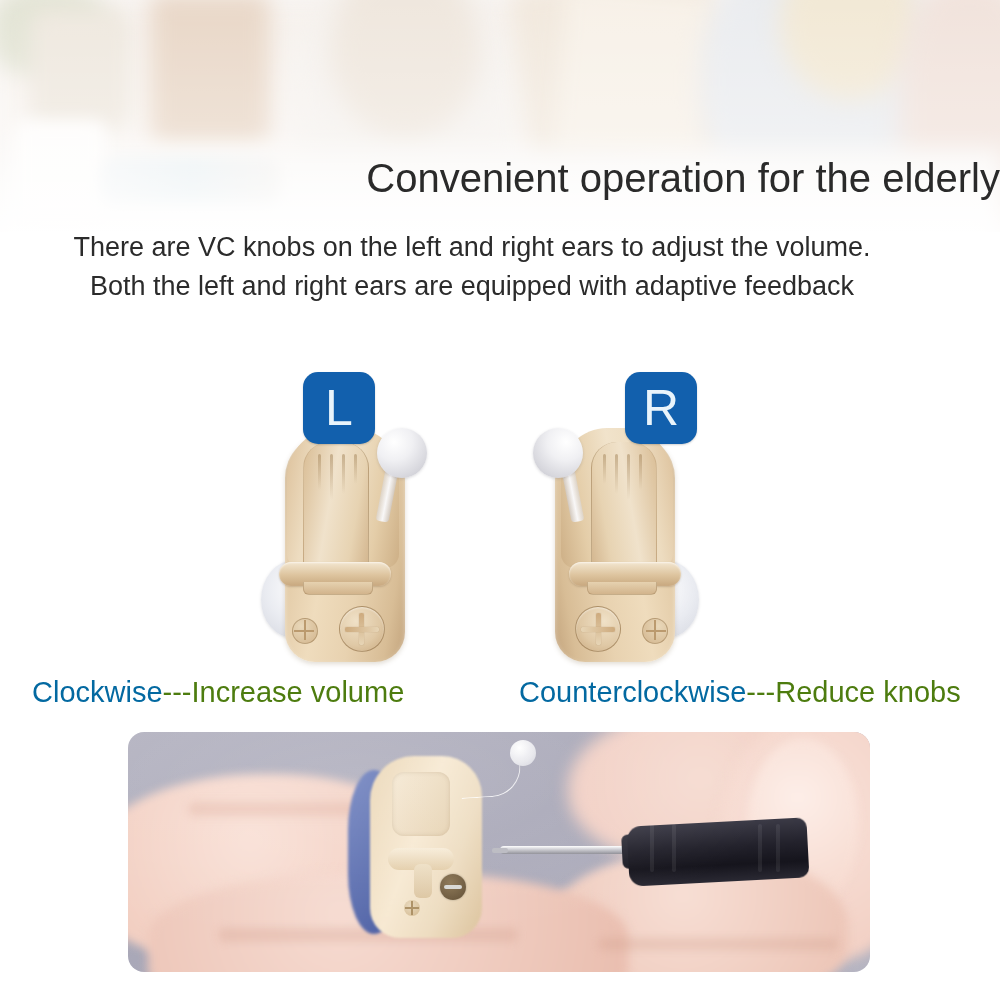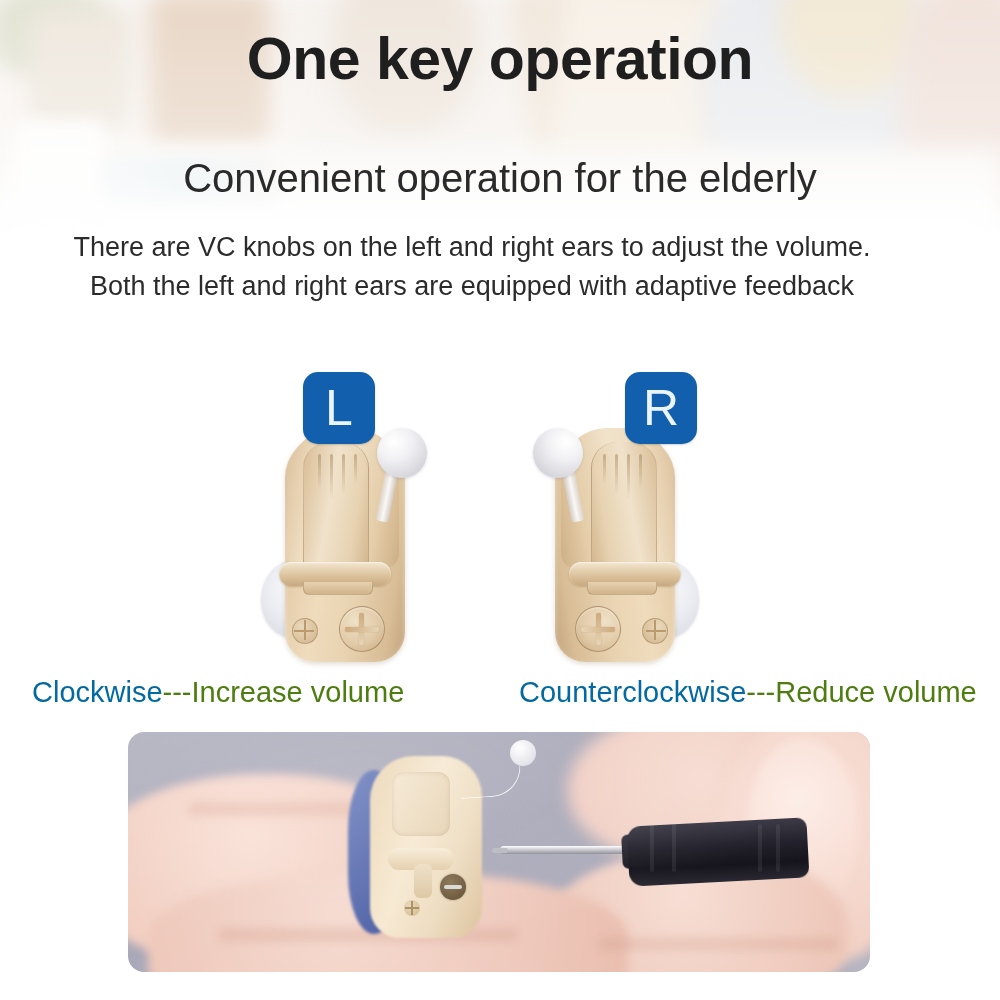--- a/index.html
+++ b/index.html
@@ -33,21 +33,21 @@
   .hp-p3{left:900px;top:-20px;width:140px;height:260px;border-radius:40%;background:#e7cfc3;filter:blur(13px);}
   .hp-table{left:0;top:150px;width:1000px;height:100px;border-radius:0;background:linear-gradient(180deg,#f3efeb,#ffffff);filter:blur(10px);}
   .hero-wash{position:absolute;inset:0;background:
       linear-gradient(180deg,rgba(255,255,255,.42) 0%,rgba(255,255,255,.56) 55%,rgba(255,255,255,.92) 100%);}
 
   .title{
     position:absolute;left:0;top:30px;width:1000px;text-align:center;
     font-size:59px;font-weight:bold;color:#1f1f1f;letter-spacing:-0.5px;line-height:1;
   }
   .subtitle{
-    position:absolute;left:0;top:158px;width:1000px;text-align:center;
+    position:absolute;left:0;top:158px;width:1000px;text-align:right;
     font-size:40px;font-weight:400;color:#2a2a2a;line-height:1;
   }
 
   
   .desc{
     position:absolute;left:0;top:228px;width:944px;text-align:center;
     font-size:27px;font-weight:400;color:#2b2b2b;line-height:1.46;
   }
 
   
@@ -232,21 +232,20 @@
       <div class="hp hp-p2"></div>
       <div class="hp hp-hair"></div>
       <div class="hp hp-p3"></div>
       <div class="hp hp-table"></div>
       <div class="hp hp-cup"></div>
       <div class="hp hp-pills"></div>
     </div>
     <div class="hero-wash"></div>
   </div>
 
-  <div class="title">One key operation</div>
   <div class="subtitle">Convenient operation for the elderly</div>
 
   <div class="desc">
     <div>There are VC knobs on the left and right ears to adjust the volume.</div>
     <div>Both the left and right ears are equipped with adaptive feedback</div>
   </div>
 
   <div class="products">
 
     <div class="unit unit-left">
@@ -302,21 +301,21 @@
         </div>
         <div class="tube"></div>
         <div class="ball"></div>
       </div>
     </div>
 
   </div>
 
   <div class="cap cap-left"><span class="dark">Clockwise</span><span class="blue">---Increase volume</span></div>
 
-  <div class="cap cap-right"><span class="dark">Counterclockwise</span><span class="blue">---Reduce volume</span></div>
+  <div class="cap cap-right"><span class="dark">Counterclockwise</span><span class="blue">---Reduce knobs</span></div>
 
   <div class="photo">
     <div class="pp f-back"></div>
     <div class="pp f-right2"></div>
     <div class="pp f-nail"></div>
     <div class="pp f-right1"></div>
     <div class="pp f-thumb"></div>
     <div class="pp f-low"></div>
     <div class="pp f-fold1"></div>
     <div class="pp f-fold2"></div>

